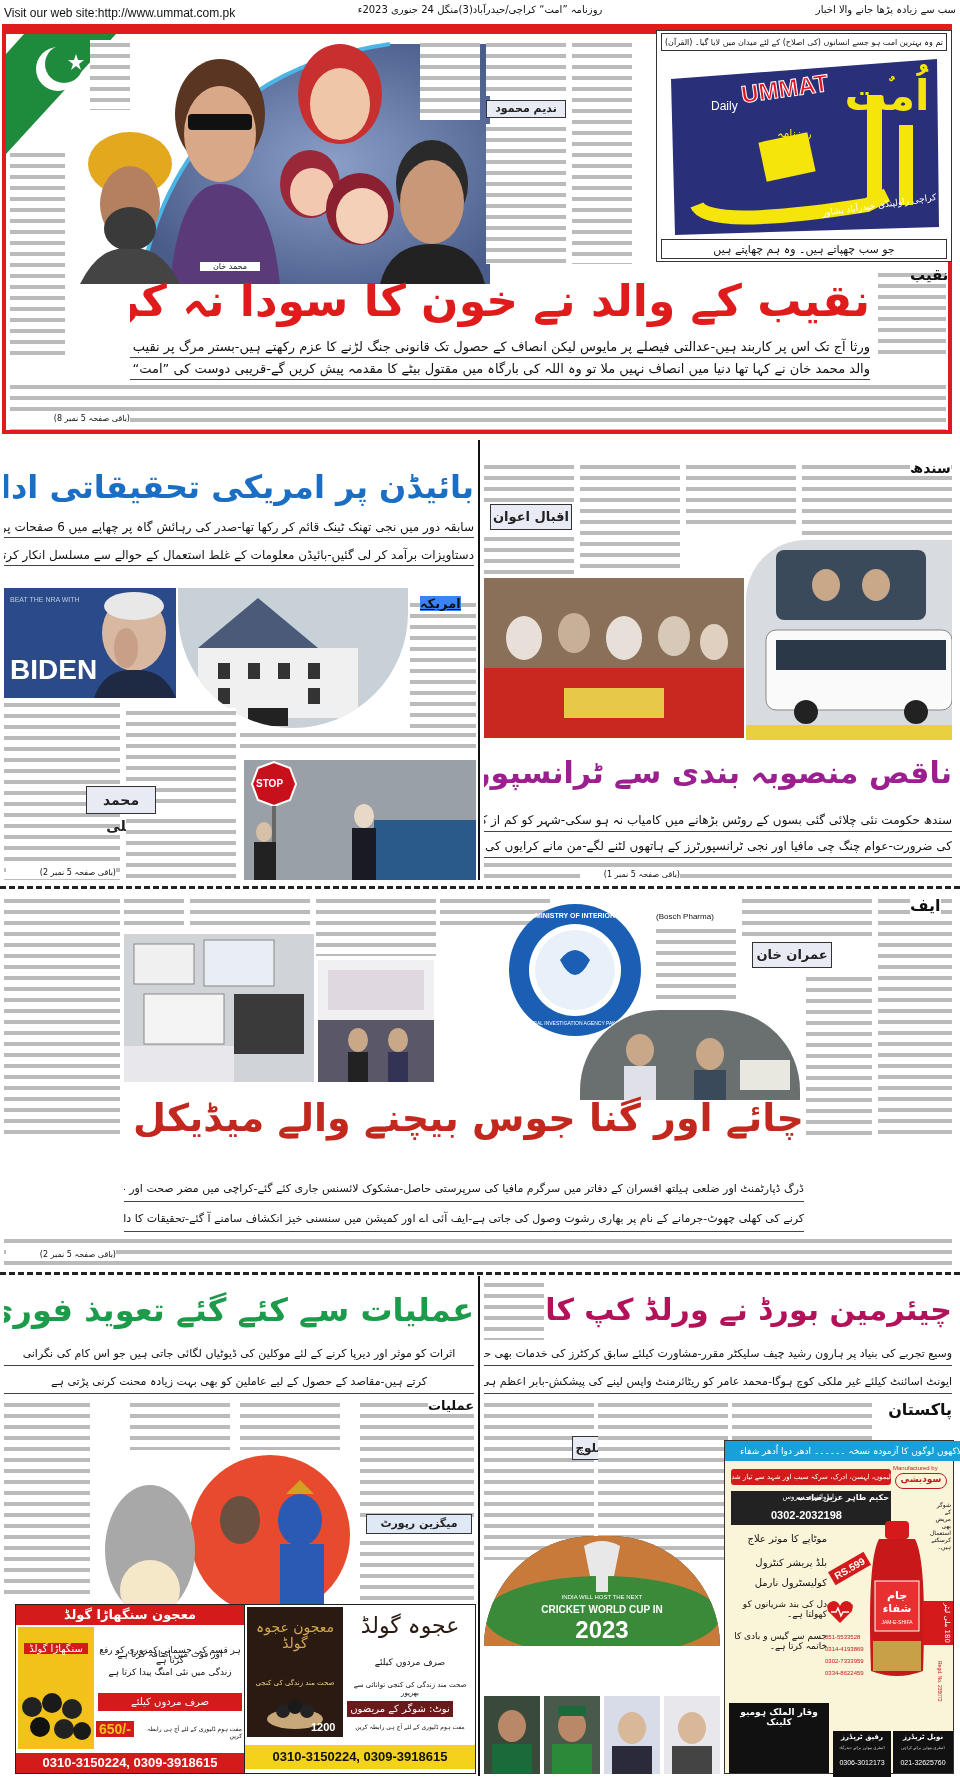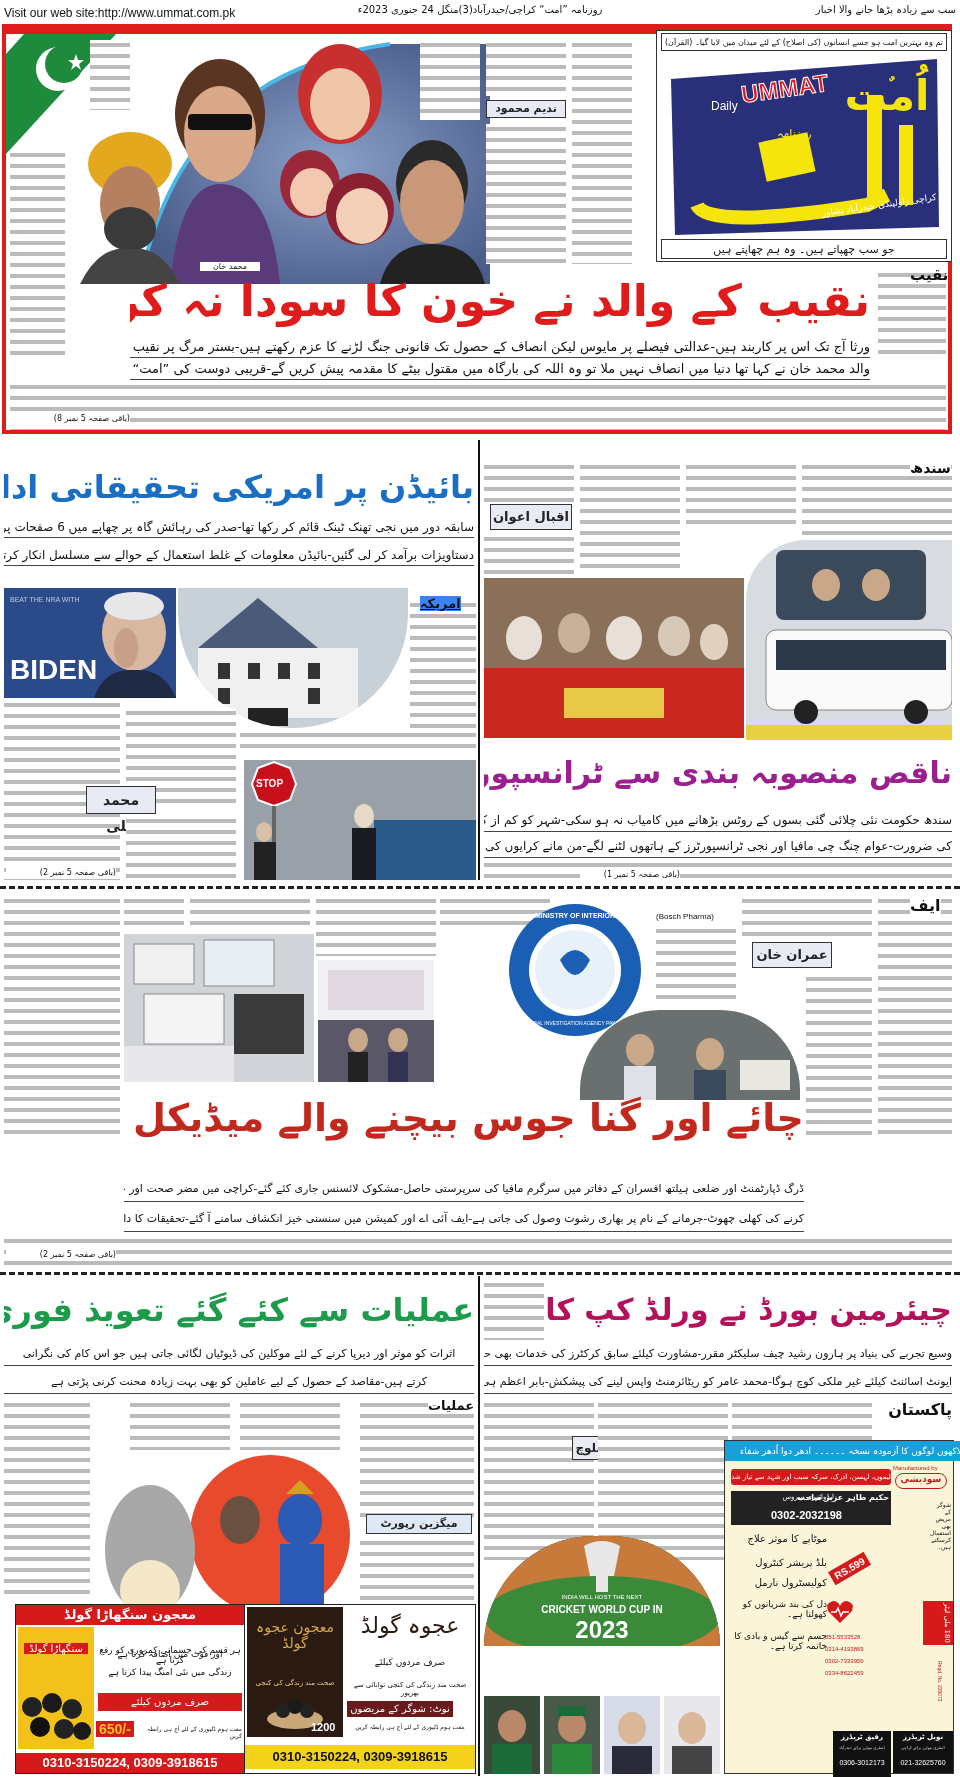--- a/index.html
+++ b/index.html
@@ -394,23 +394,36 @@
         <path d="M6,13 L11,13 L13,9 L16,17 L18,13 L24,13" stroke="#fff" stroke-width="1.5" fill="none"></path>
       </svg>
   </div>
   <div class="abs" style="left:104px;top:120px;padding:2px 4px;background:#d41a1a;color:#fff;font-size:10px;font-weight:bold;transform:rotate(-30deg);font-family:'Liberation Sans',sans-serif;">RS.599</div>
   <div class="abs" style="left:100px;top:190px;width:50px;font-size:6px;color:#c21a1a;font-family:'Liberation Sans',sans-serif;line-height:12px;">
     <div>051-5533528</div>
     <div>0314-4193869</div>
     <div>0302-7333959</div>
     <div>0334-8622459</div>
   </div>
+  <div class="abs" style="left:142px;top:80px;width:60px;height:160px;">
+    <svg width="60" height="160">
+        <rect x="18" y="0" width="24" height="18" rx="4" fill="#d41a1a"></rect>
+        <path d="M12,18 L48,18 Q60,40 56,150 Q30,160 4,150 Q0,40 12,18 Z" fill="#c8181a"></path>
+        <rect x="8" y="60" width="44" height="50" fill="#e83030" stroke="#fff"></rect>
+        <rect x="6" y="120" width="48" height="30" fill="#c8a048"></rect>
+      </svg>
+    <div class="abs urdu" style="left:6px;top:68px;width:48px;font-size:11px;color:#fff;text-align:center;font-weight:bold;">جام شفاء</div>
+    <div class="abs" style="left:6px;top:98px;width:48px;font-size:5px;color:#fff;text-align:center;font-family:'Liberation Sans',sans-serif;">JAM-E-SHIFA</div>
+  </div>
   <div class="abs urdu" style="left:204px;top:60px;width:22px;font-size:6px;">شوگر کے مریض بھی استعمال کرسکتے ہیں۔</div>
   <div class="abs" style="left:198px;top:160px;width:30px;font-size:7px;background:#d41a1a;color:#fff;writing-mode:vertical-rl;padding:2px;direction:rtl;">180 ملی لیٹر</div>
   <div class="abs" style="left:212px;top:220px;font-size:5px;color:#c21a1a;writing-mode:vertical-rl;font-family:'Liberation Sans',sans-serif;">Regd. No. 235072</div>
+  <div class="abs" style="left:4px;top:262px;width:100px;height:70px;background:#111;">
+    <div class="abs urdu" style="left:2px;top:4px;width:96px;font-size:9px;font-weight:bold;color:#fff;text-align:center;">وقار الملک ہومیو کلینک</div>
+  </div>
   <div class="abs" style="left:108px;top:290px;width:58px;height:46px;background:#111;">
     <div class="abs urdu" style="left:2px;top:2px;width:54px;font-size:7px;color:#fff;text-align:center;font-weight:bold;">رفیق ٹریڈرز</div>
     <div class="abs urdu" style="left:2px;top:14px;width:54px;font-size:4px;color:#ddd;text-align:center;">ڈسٹری بیوٹرز برائے حیدرآباد</div>
     <div class="abs" style="left:0;top:28px;width:58px;font-size:7px;color:#fff;text-align:center;font-family:'Liberation Sans',sans-serif;">0306-3012173</div>
   </div>
   <div class="abs" style="left:168px;top:290px;width:60px;height:42px;background:#111;">
     <div class="abs urdu" style="left:2px;top:2px;width:56px;font-size:7px;color:#fff;text-align:center;font-weight:bold;">نوبل ٹریڈرز</div>
     <div class="abs urdu" style="left:2px;top:14px;width:56px;font-size:4px;color:#ddd;text-align:center;">ڈسٹری بیوٹرز برائے کراچی</div>
     <div class="abs" style="left:0;top:28px;width:60px;font-size:7px;color:#fff;text-align:center;font-family:'Liberation Sans',sans-serif;">021-32625760</div>
   </div>

